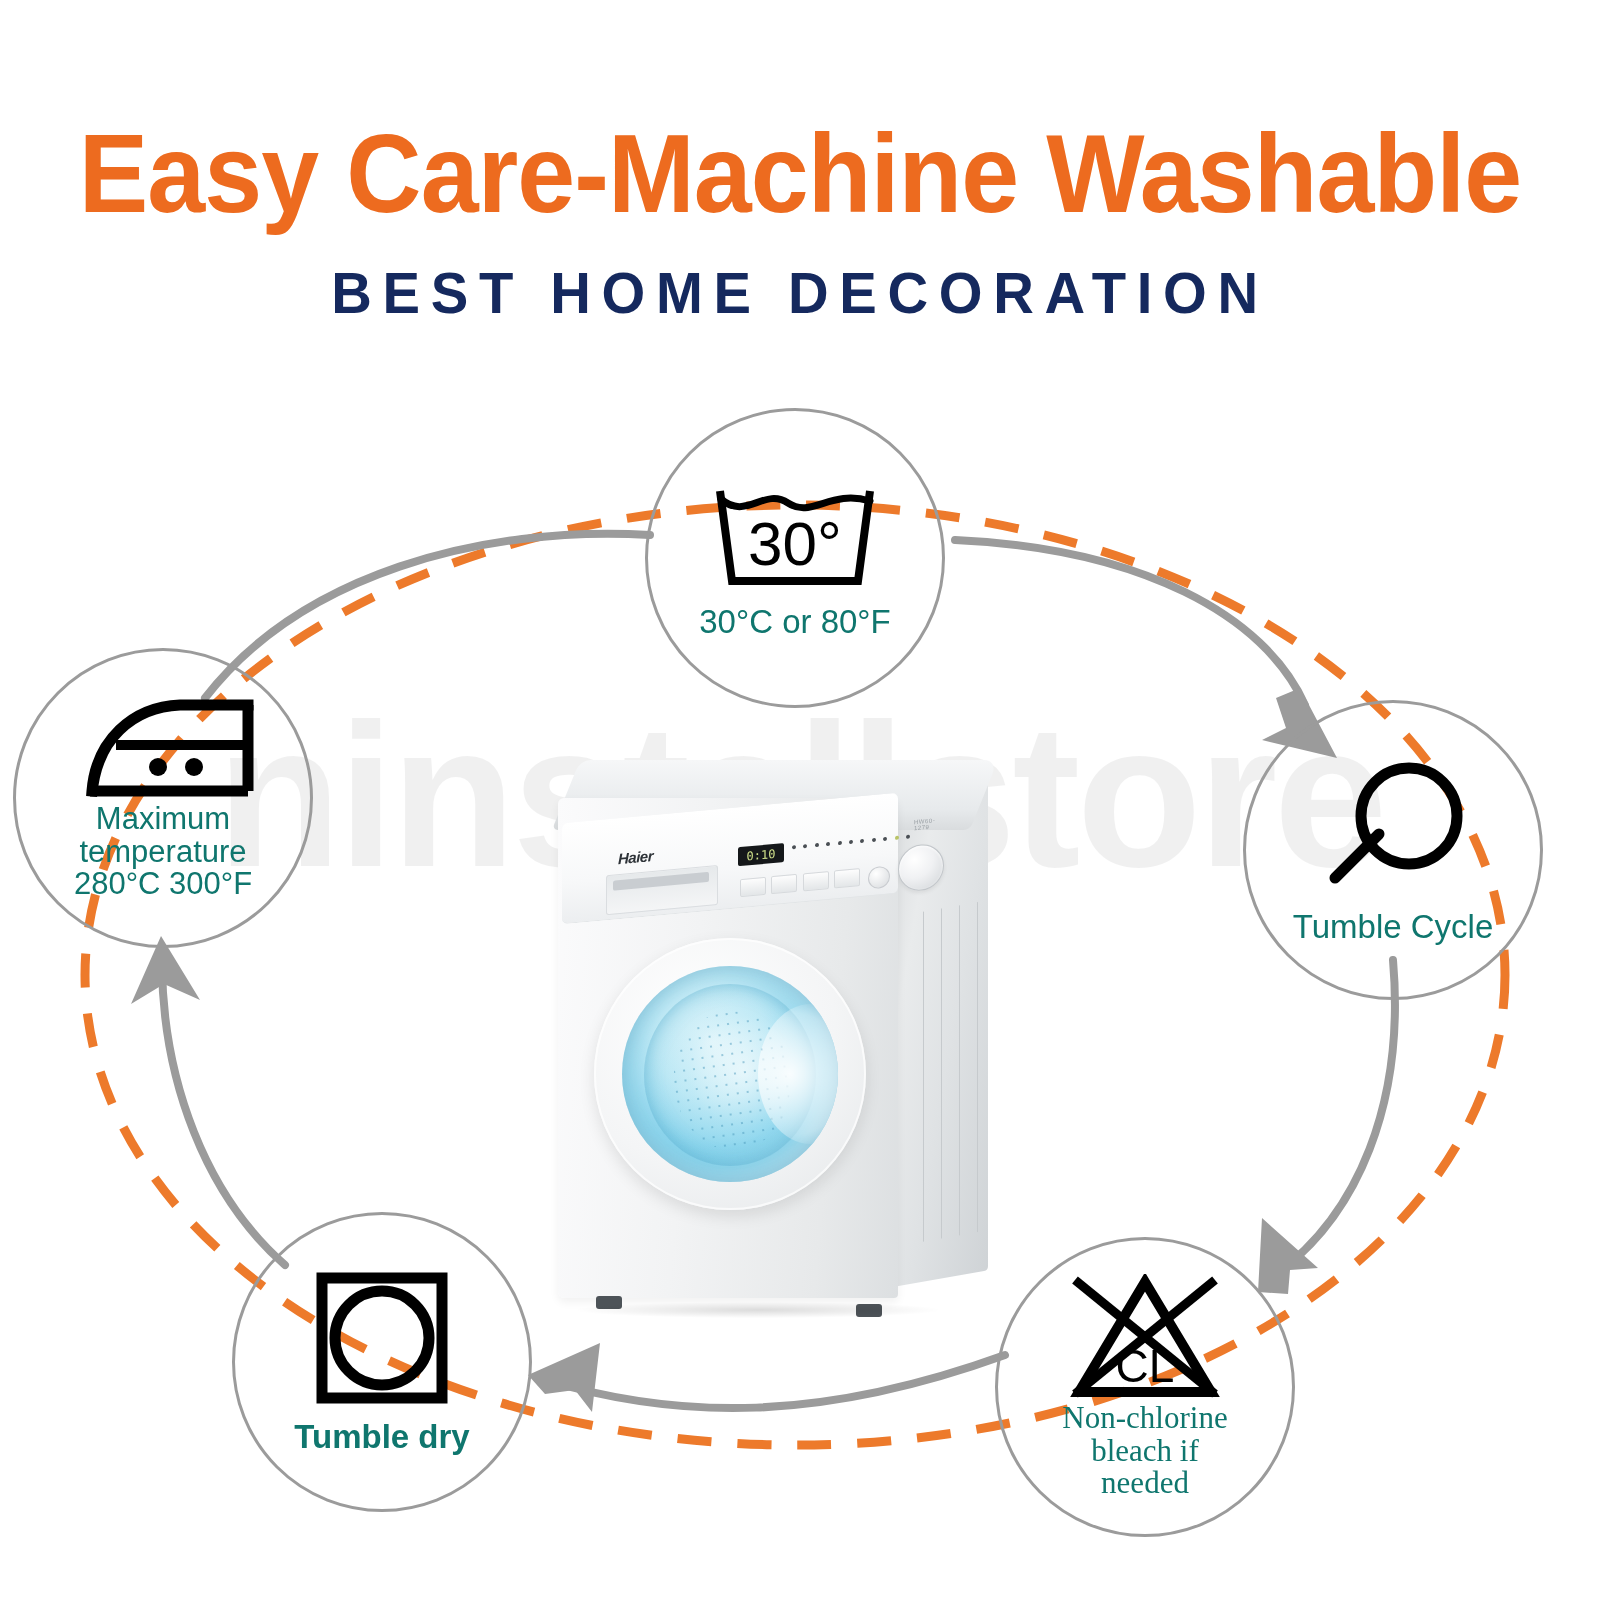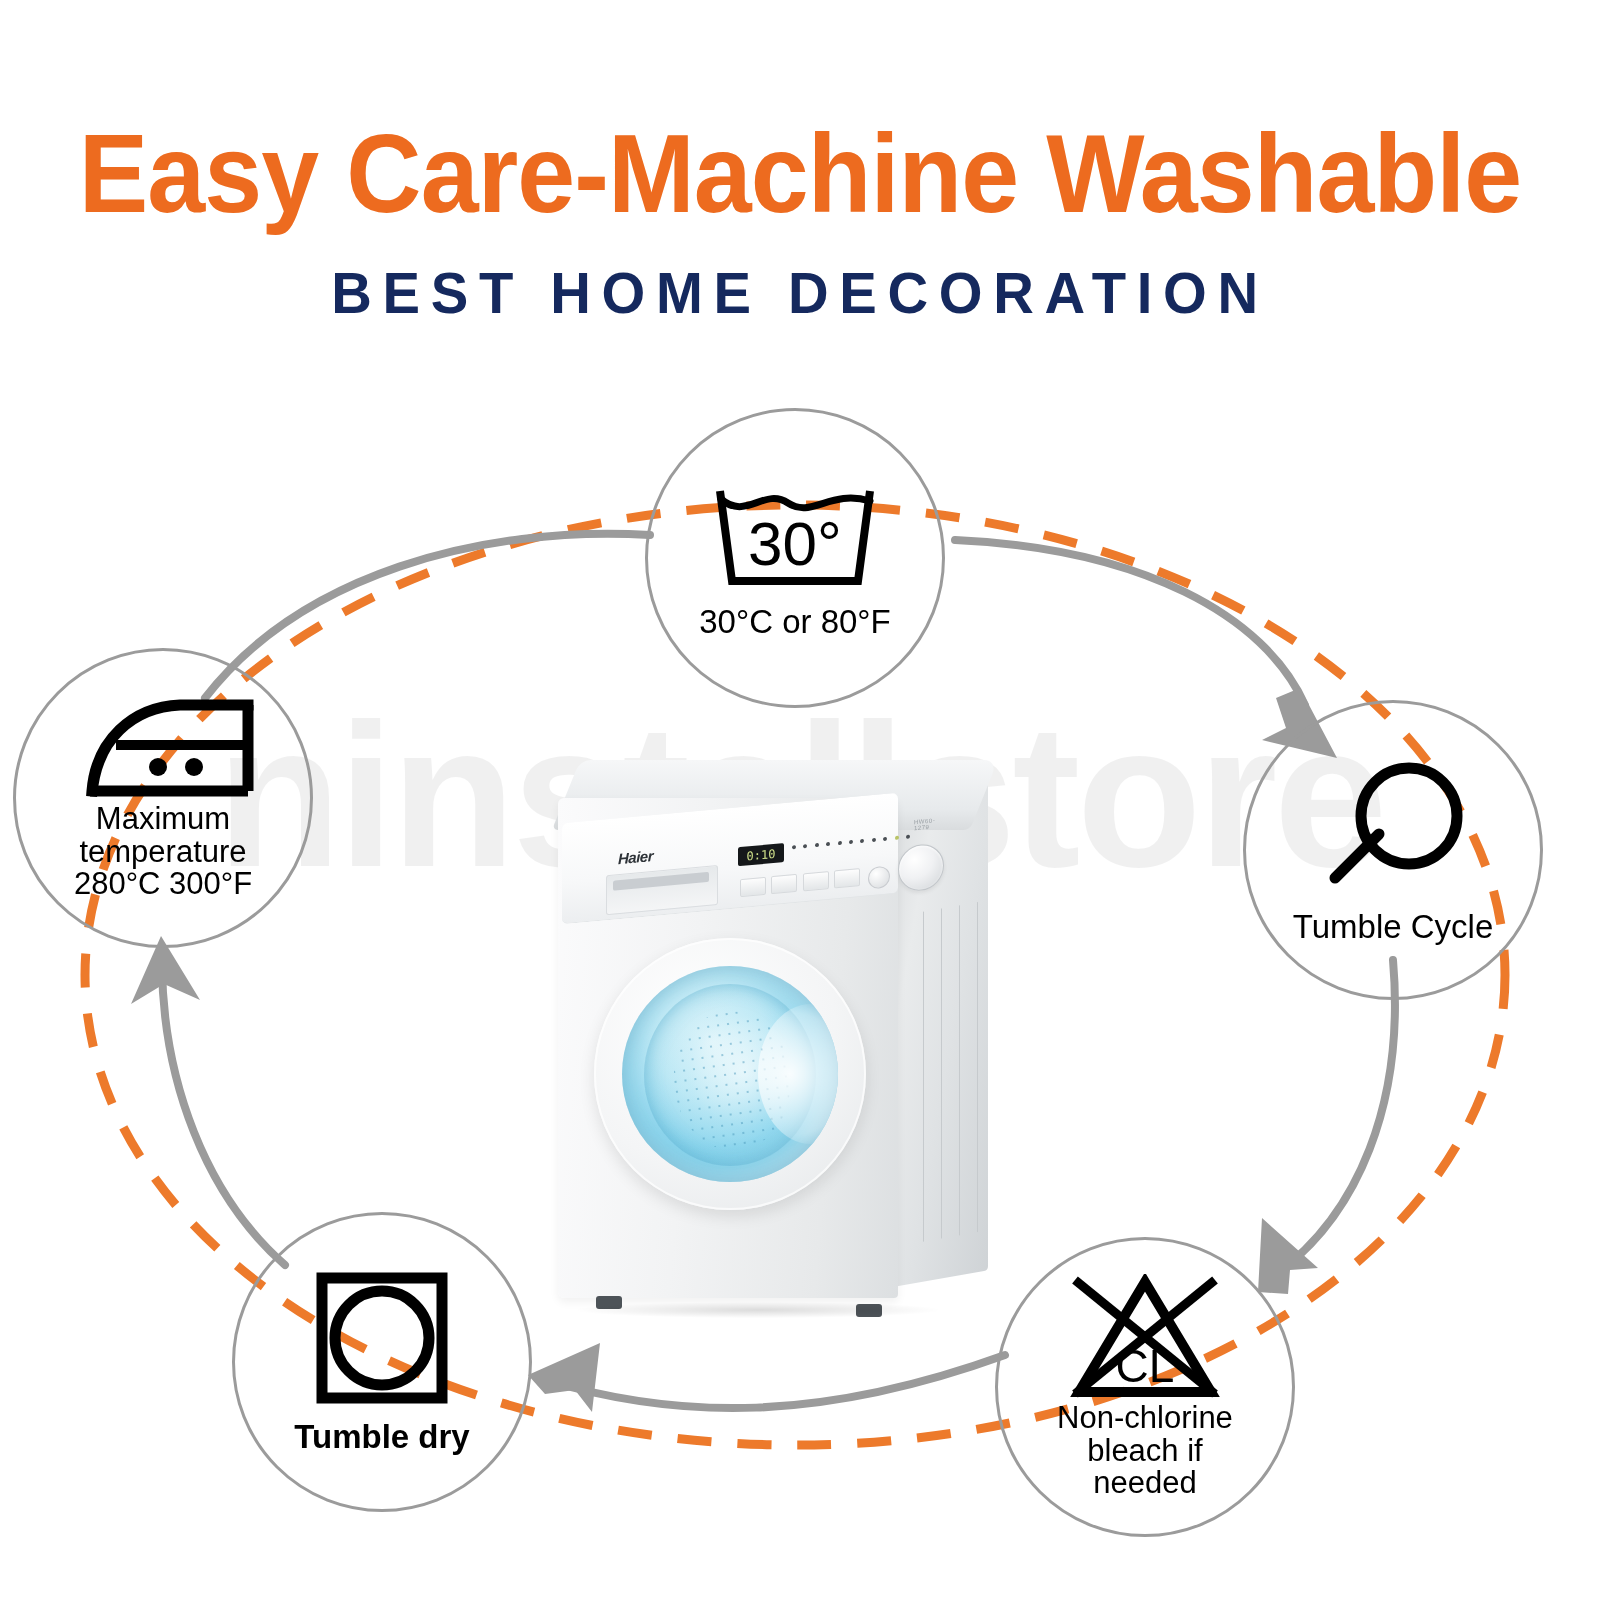--- a/index.html
+++ b/index.html
@@ -127,21 +127,21 @@
   .w-feet{position:absolute;left:40px;top:552px;width:300px;height:14px;}
   .w-feet i{position:absolute;width:26px;height:13px;background:#4d5358;border-radius:3px;}
   .w-feet i:nth-child(1){left:8px;top:2px;}
   .w-feet i:nth-child(2){left:268px;top:10px;}
   .w-shadow{position:absolute;left:30px;top:560px;width:360px;height:16px;background:radial-gradient(ellipse at center, rgba(0,0,0,0.14), rgba(0,0,0,0) 72%);}
 
   
   .node{position:absolute;border-radius:50%;background:#ffffff00;}
   .node .ring{position:absolute;inset:0;border-radius:50%;border:3px solid #9b9b9b;}
   .node .inner{position:absolute;inset:0;display:flex;flex-direction:column;align-items:center;justify-content:center;}
-  .node .lbl{font-size:33px;line-height:1.05;color:#000000;text-align:center;}
+  .node .lbl{font-size:33px;line-height:1.05;color:#0f766e;text-align:center;}
   .node .lbl.sm{font-size:31px;}
   svg.glyph{display:block;}
 </style>
 </head>
 <body>
 
 <div class="stage">
 
   <div class="header">
     <div class="title">Easy Care-Machine Washable</div>
@@ -244,21 +244,21 @@
 
   <div class="node" style="left:995px;top:1237px;width:300px;height:300px;">
     <div class="ring"></div>
     <div class="inner">
       <svg class="glyph" width="160" height="126" viewBox="0 0 160 126">
         <path d="M80 8 L146 118 L14 118 Z" fill="none" stroke="#000" stroke-width="10" stroke-linejoin="miter"></path>
         <text x="80" y="108" text-anchor="middle" font-family="Liberation Sans, sans-serif" font-size="46" fill="#000">CL</text>
         <line x1="10" y1="6" x2="150" y2="120" stroke="#000" stroke-width="9"></line>
         <line x1="150" y1="6" x2="10" y2="120" stroke="#000" stroke-width="9"></line>
       </svg>
-      <div class="lbl sm" style="margin-top:2px;">
+      <div class="lbl sm" style="margin-top:2px;font-family:Liberation Serif, serif;">
         <div>Non-chlorine</div>
         <div>bleach if</div>
         <div>needed</div>
       </div>
     </div>
   </div>
 
   <div class="node" style="left:232px;top:1212px;width:300px;height:300px;">
     <div class="ring"></div>
     <div class="inner">

